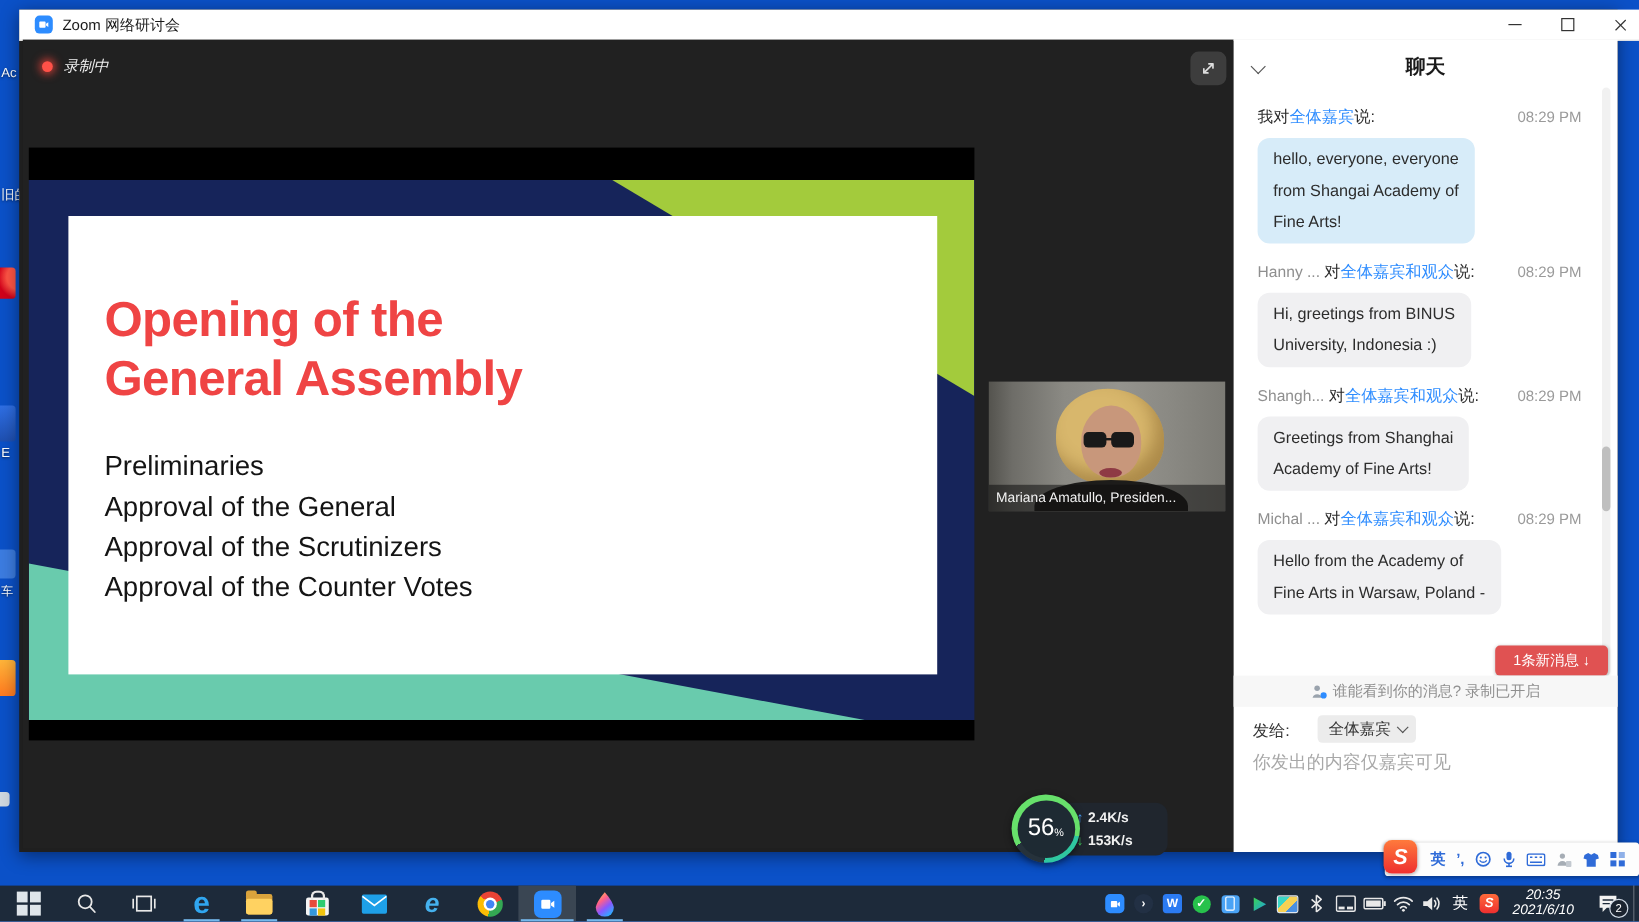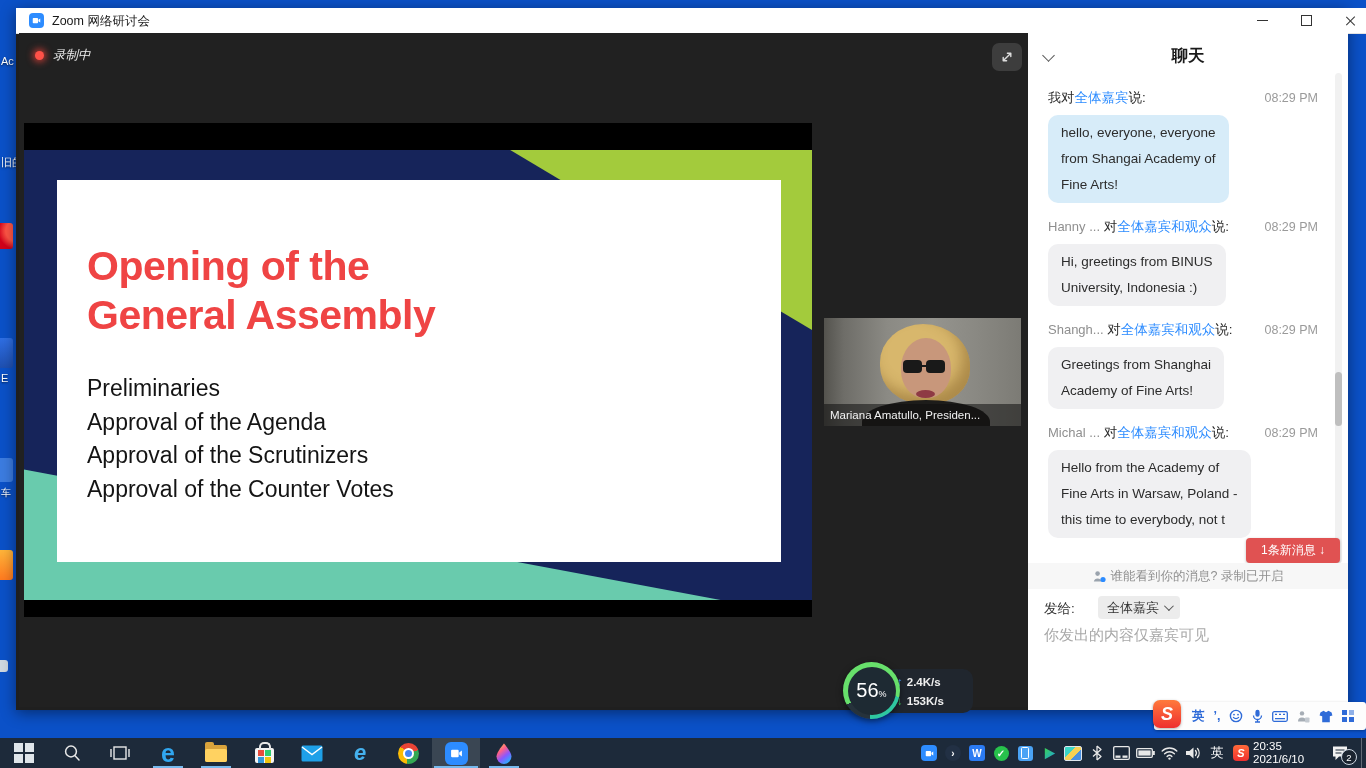--- a/index.html
+++ b/index.html
@@ -107,21 +107,21 @@
   .sg-grid{display:grid;grid-template-columns:5px 5px;grid-template-rows:5px 5px;gap:1.5px;}
   .sg-grid i{background:#2f6bd8;} .sg-grid i.lt{background:#8fb0e8;}
   
   #taskbar{position:absolute;left:0;bottom:0;width:1366px;height:30px;background:#1d2a3a;display:flex;}
   .tb-cell{width:48px;height:30px;display:flex;align-items:center;justify-content:center;position:relative;flex:none;}
   .tb-cell.running::after{content:"";position:absolute;left:9px;right:9px;bottom:0;height:2px;background:#76b9ed;}
   .tb-cell.active{background:#3a4653;}
   .tb-cell.active::after{left:2px;right:2px;}
   #tray{position:absolute;right:0;top:0;height:30px;display:flex;align-items:center;}
   .tray-cell{width:24px;height:30px;display:flex;align-items:center;justify-content:center;position:relative;flex:none;}
-  #clock{width:66px;color:#fff;font-size:11.5px;line-height:13px;}
+  #clock{width:66px;color:#fff;font-size:11.5px;line-height:13px;text-align:center;font-style:italic;}
   #action{width:42px;position:relative;}
   #badge{position:absolute;right:4px;bottom:3px;width:14px;height:14px;border-radius:50%;background:#1b2430;
          border:1px solid #cfd8e3;color:#fff;font-size:9.5px;display:flex;align-items:center;justify-content:center;}
   #showdesk{width:4px;height:30px;border-left:1px solid rgba(255,255,255,.3);}
   
   .startgrid{display:grid;grid-template-columns:9px 9px;grid-template-rows:9px 9px;gap:1.5px;}
   .startgrid i{background:#dfe5ea;}
   .folder{position:relative;width:22px;height:17px;}
   .folder .back{position:absolute;left:0;top:0;width:22px;height:17px;background:#d9a33c;border-radius:2px;}
   .folder .tab{position:absolute;left:0;top:-3px;width:9px;height:5px;background:#d9a33c;border-radius:2px 2px 0 0;}
@@ -201,21 +201,21 @@
         <div id="navy">
           <div id="wedge-green"></div>
           <div id="wedge-teal"></div>
           <div id="card">
             <div id="slide-title">
               <div>Opening of the</div>
               <div>General Assembly</div>
             </div>
             <div id="slide-list">
               <div>Preliminaries</div>
-              <div>Approval of the Agenda</div>
+              <div>Approval of the General</div>
               <div>Approval of the Scrutinizers</div>
               <div>Approval of the Counter Votes</div>
             </div>
           </div>
         </div>
         <div class="barB"></div>
       </div>
 
       <div id="thumb">
         <div class="hair"></div>
@@ -275,21 +275,20 @@
         <div class="meta">
           <span class="mname">Michal ... </span>
             <span class="mconn">对</span>
             <span class="mto">全体嘉宾和观众</span>
             <span class="msays">说:</span>
           <span class="mtime">08:29 PM</span>
         </div>
         <div class="bubble other">
           <div>Hello from the Academy of</div>
           <div>Fine Arts in Warsaw, Poland -</div>
-          <div>this time to everybody, not t</div>
         </div>
       </div>
 
       <div id="scrolltrack"></div>
       <div id="scrollthumb"></div>
 
       <div id="newmsg">1条新消息 ↓</div>
 
       <div id="notice">
         <svg width="13" height="13" viewBox="0 0 13 13">

